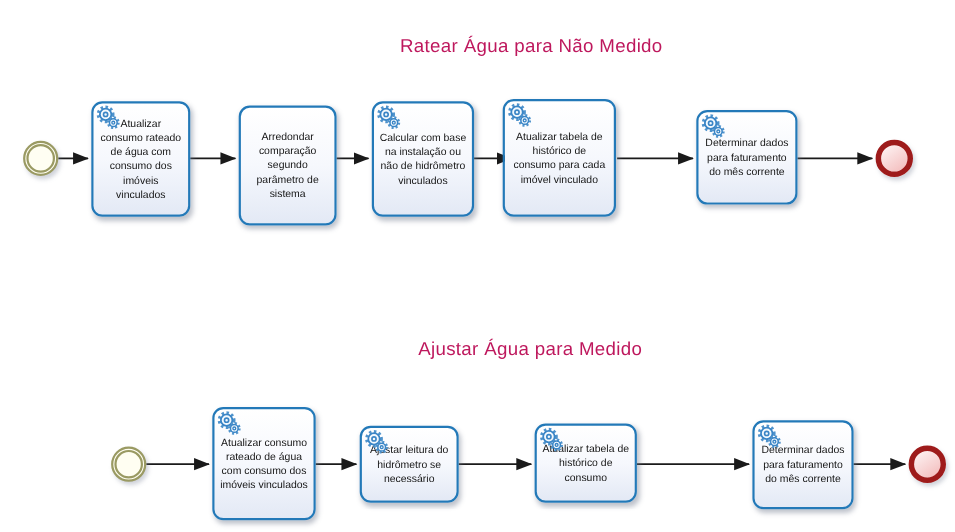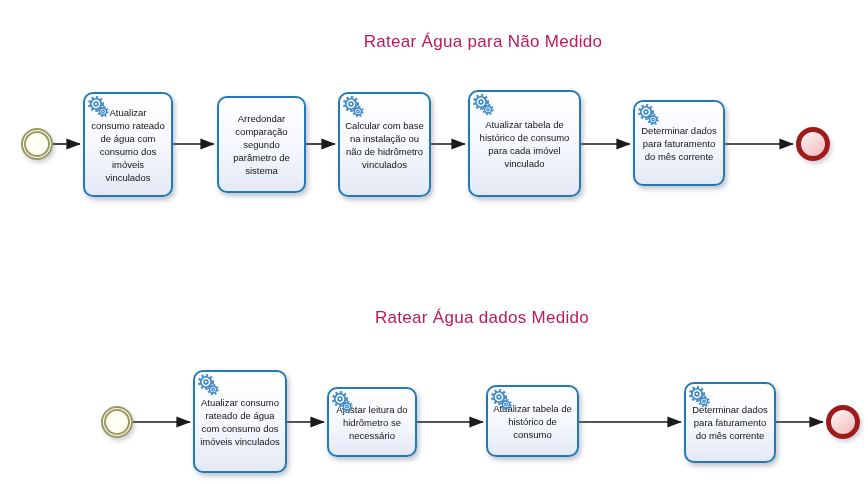--- a/index.html
+++ b/index.html
@@ -87,54 +87,54 @@
 
   <div class="task" style="left:83px; top:92px; width:90px; height:105px;">
     <span class="gear">
       <svg width="25" height="25" viewBox="0 0 25 25">
           <use href="#gearpair"></use>
         </svg>
     </span>
     <span>Atualizar consumo rateado de água com consumo dos imóveis vinculados</span>
   </div>
 
-  <div class="task" style="left:217px; top:96px; width:89px; height:97px;">
+  <div class="task" style="left:217px; top:96px; width:89px; height:109px;">
     <span>Arredondar comparação segundo parâmetro de sistema</span>
   </div>
 
   <div class="task" style="left:338px; top:92px; width:93px; height:105px;">
     <span class="gear">
       <svg width="25" height="25" viewBox="0 0 25 25">
           <use href="#gearpair"></use>
         </svg>
     </span>
     <span>Calcular com base na instalação ou não de hidrômetro vinculados</span>
   </div>
 
-  <div class="task" style="left:468px; top:90px; width:113px; height:107px;text-align:center;">
+  <div class="task" style="left:457px; top:90px; width:103px; height:107px;text-align:center;">
     <span class="gear">
       <svg width="25" height="25" viewBox="0 0 25 25">
           <use href="#gearpair"></use>
         </svg>
     </span>
     <span>Atualizar tabela de histórico de consumo para cada imóvel vinculado</span>
   </div>
 
   <div class="task" style="left:633px; top:100px; width:92px; height:86px;">
     <span class="gear">
       <svg width="25" height="25" viewBox="0 0 25 25">
           <use href="#gearpair"></use>
         </svg>
     </span>
     <span>Determinar dados para faturamento do mês corrente</span>
   </div>
 
   <div class="event end-event" style="left:796px; top:127px;"></div>
 
-  <div class="flow-title" style="left:482px; top:308px;">Ratear Água dados Medido</div>
+  <div class="flow-title" style="left:482px; top:308px;">Ajustar Água para Medido</div>
 
   <div class="event start-event" style="left:101px; top:406px;">
     <div class="start-inner"></div>
   </div>
 
   <div class="task" style="left:193px; top:370px; width:94px; height:103px;">
     <span class="gear">
       <svg width="25" height="25" viewBox="0 0 25 25">
           <use href="#gearpair"></use>
         </svg>

